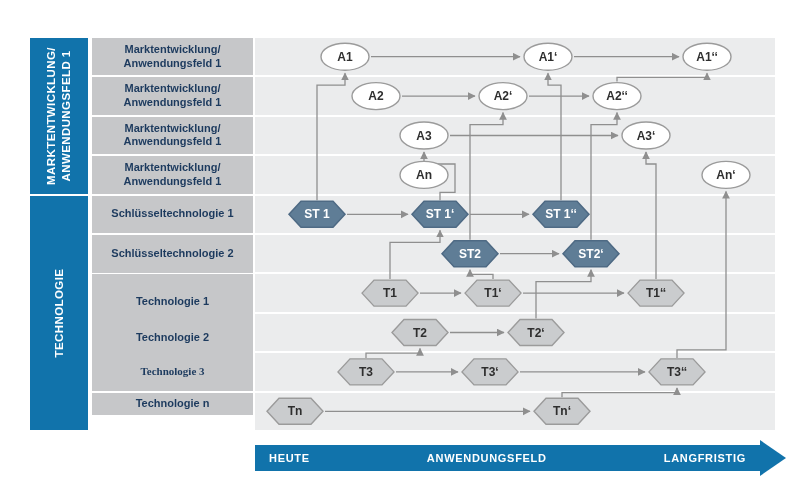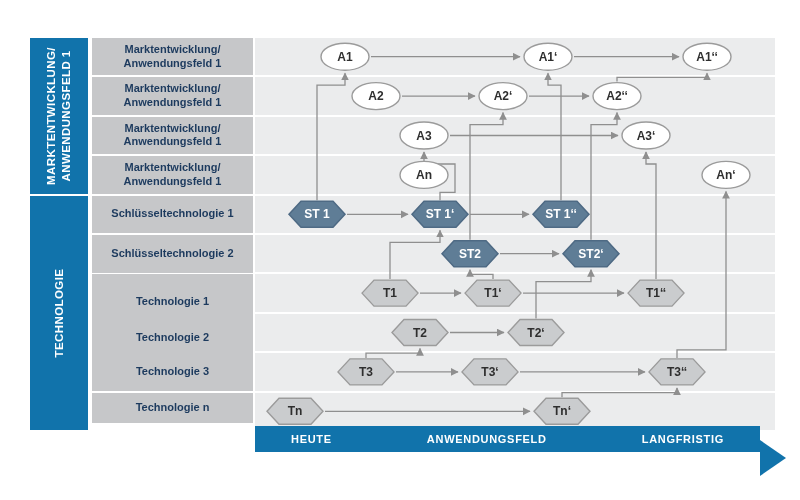--- a/index.html
+++ b/index.html
@@ -22,23 +22,23 @@
 
   #diagram{position:absolute;left:255px;top:38px;}
   .edge{stroke:#8f8f8f;stroke-width:1.3;fill:none;}
   .node-ellipse{fill:#ffffff;stroke:#9b9b9b;stroke-width:1.4;}
   .node-hex-dark{fill:#5f7d96;stroke:#4e6a84;stroke-width:1.5;}
   .node-hex-light{fill:#caccce;stroke:#9b9b9b;stroke-width:1.4;}
   text.nlabel{font-family:"Liberation Sans",sans-serif;font-size:12px;font-weight:bold;text-anchor:middle;}
   text.nt-dark{fill:#ffffff;}
   text.nt-light{fill:#2e2e2e;}
 
-  .timeline{position:absolute;left:255px;top:426px;width:505px;height:26px;background:#1173ab;
+  .timeline{position:absolute;left:255px;top:445px;width:505px;height:26px;background:#1173ab;
     display:flex;align-items:center;justify-content:space-between;color:#fff;font-weight:bold;
-    font-size:11px;letter-spacing:.7px;padding:0 36px;box-sizing:border-box;}
+    font-size:11px;letter-spacing:.7px;padding:0 14px;box-sizing:border-box;}
   .timeline-head{position:absolute;left:760px;top:440px;width:0;height:0;
     border-top:18px solid transparent;border-bottom:18px solid transparent;border-left:26px solid #1173ab;}
 </style>
 </head>
 <body>
 
 <div class="stage">
 
   <div id="bar1" class="vbar">
     <span class="vlabel">MARKTENTWICKLUNG/ ANWENDUNGSFELD 1</span>
@@ -49,22 +49,22 @@
 
   <div id="rowlabels">
       <div class="rowlabel" style="top: 38px; height: 37.4px;">Marktentwicklung/ Anwendungsfeld 1</div>
       <div class="rowlabel" style="top: 77.4px; height: 37.4px;">Marktentwicklung/ Anwendungsfeld 1</div>
       <div class="rowlabel" style="top: 116.8px; height: 37.4px;">Marktentwicklung/ Anwendungsfeld 1</div>
       <div class="rowlabel" style="top: 156.2px; height: 37.4px;">Marktentwicklung/ Anwendungsfeld 1</div>
       <div class="rowlabel" style="top: 195.6px; height: 37.4px;">Schlüsseltechnologie 1</div>
       <div class="rowlabel" style="top: 235px; height: 38px;">Schlüsseltechnologie 2</div>
       <div class="rowlabel" style="top: 274.4px; height: 54px;">Technologie 1</div>
       <div class="rowlabel" style="top: 313.8px; height: 49px;">Technologie 2</div>
-      <div class="rowlabel" style="top: 353.2px; height: 37.4px;">Technologie 3</div>
-      <div class="rowlabel" style="top: 392.6px; height: 30px;">Technologie n</div>
+      <div class="rowlabel" style="top: 353.2px; height: 37.4px; font-family: Liberation Serif, serif;">Technologie 3</div>
+      <div class="rowlabel" style="top: 392.6px; height: 22px;">Technologie n</div>
     </div>
   <div id="plotarea">
       <div class="rowstrip" style="top: 38px; height: 37.4px;"></div>
       <div class="rowstrip" style="top: 77.4px; height: 37.4px;"></div>
       <div class="rowstrip" style="top: 116.8px; height: 37.4px;"></div>
       <div class="rowstrip" style="top: 156.2px; height: 37.4px;"></div>
       <div class="rowstrip" style="top: 195.6px; height: 37.4px;"></div>
       <div class="rowstrip" style="top: 235px; height: 37.4px;"></div>
       <div class="rowstrip" style="top: 274.4px; height: 37.4px;"></div>
       <div class="rowstrip" style="top: 313.8px; height: 37.4px;"></div>

